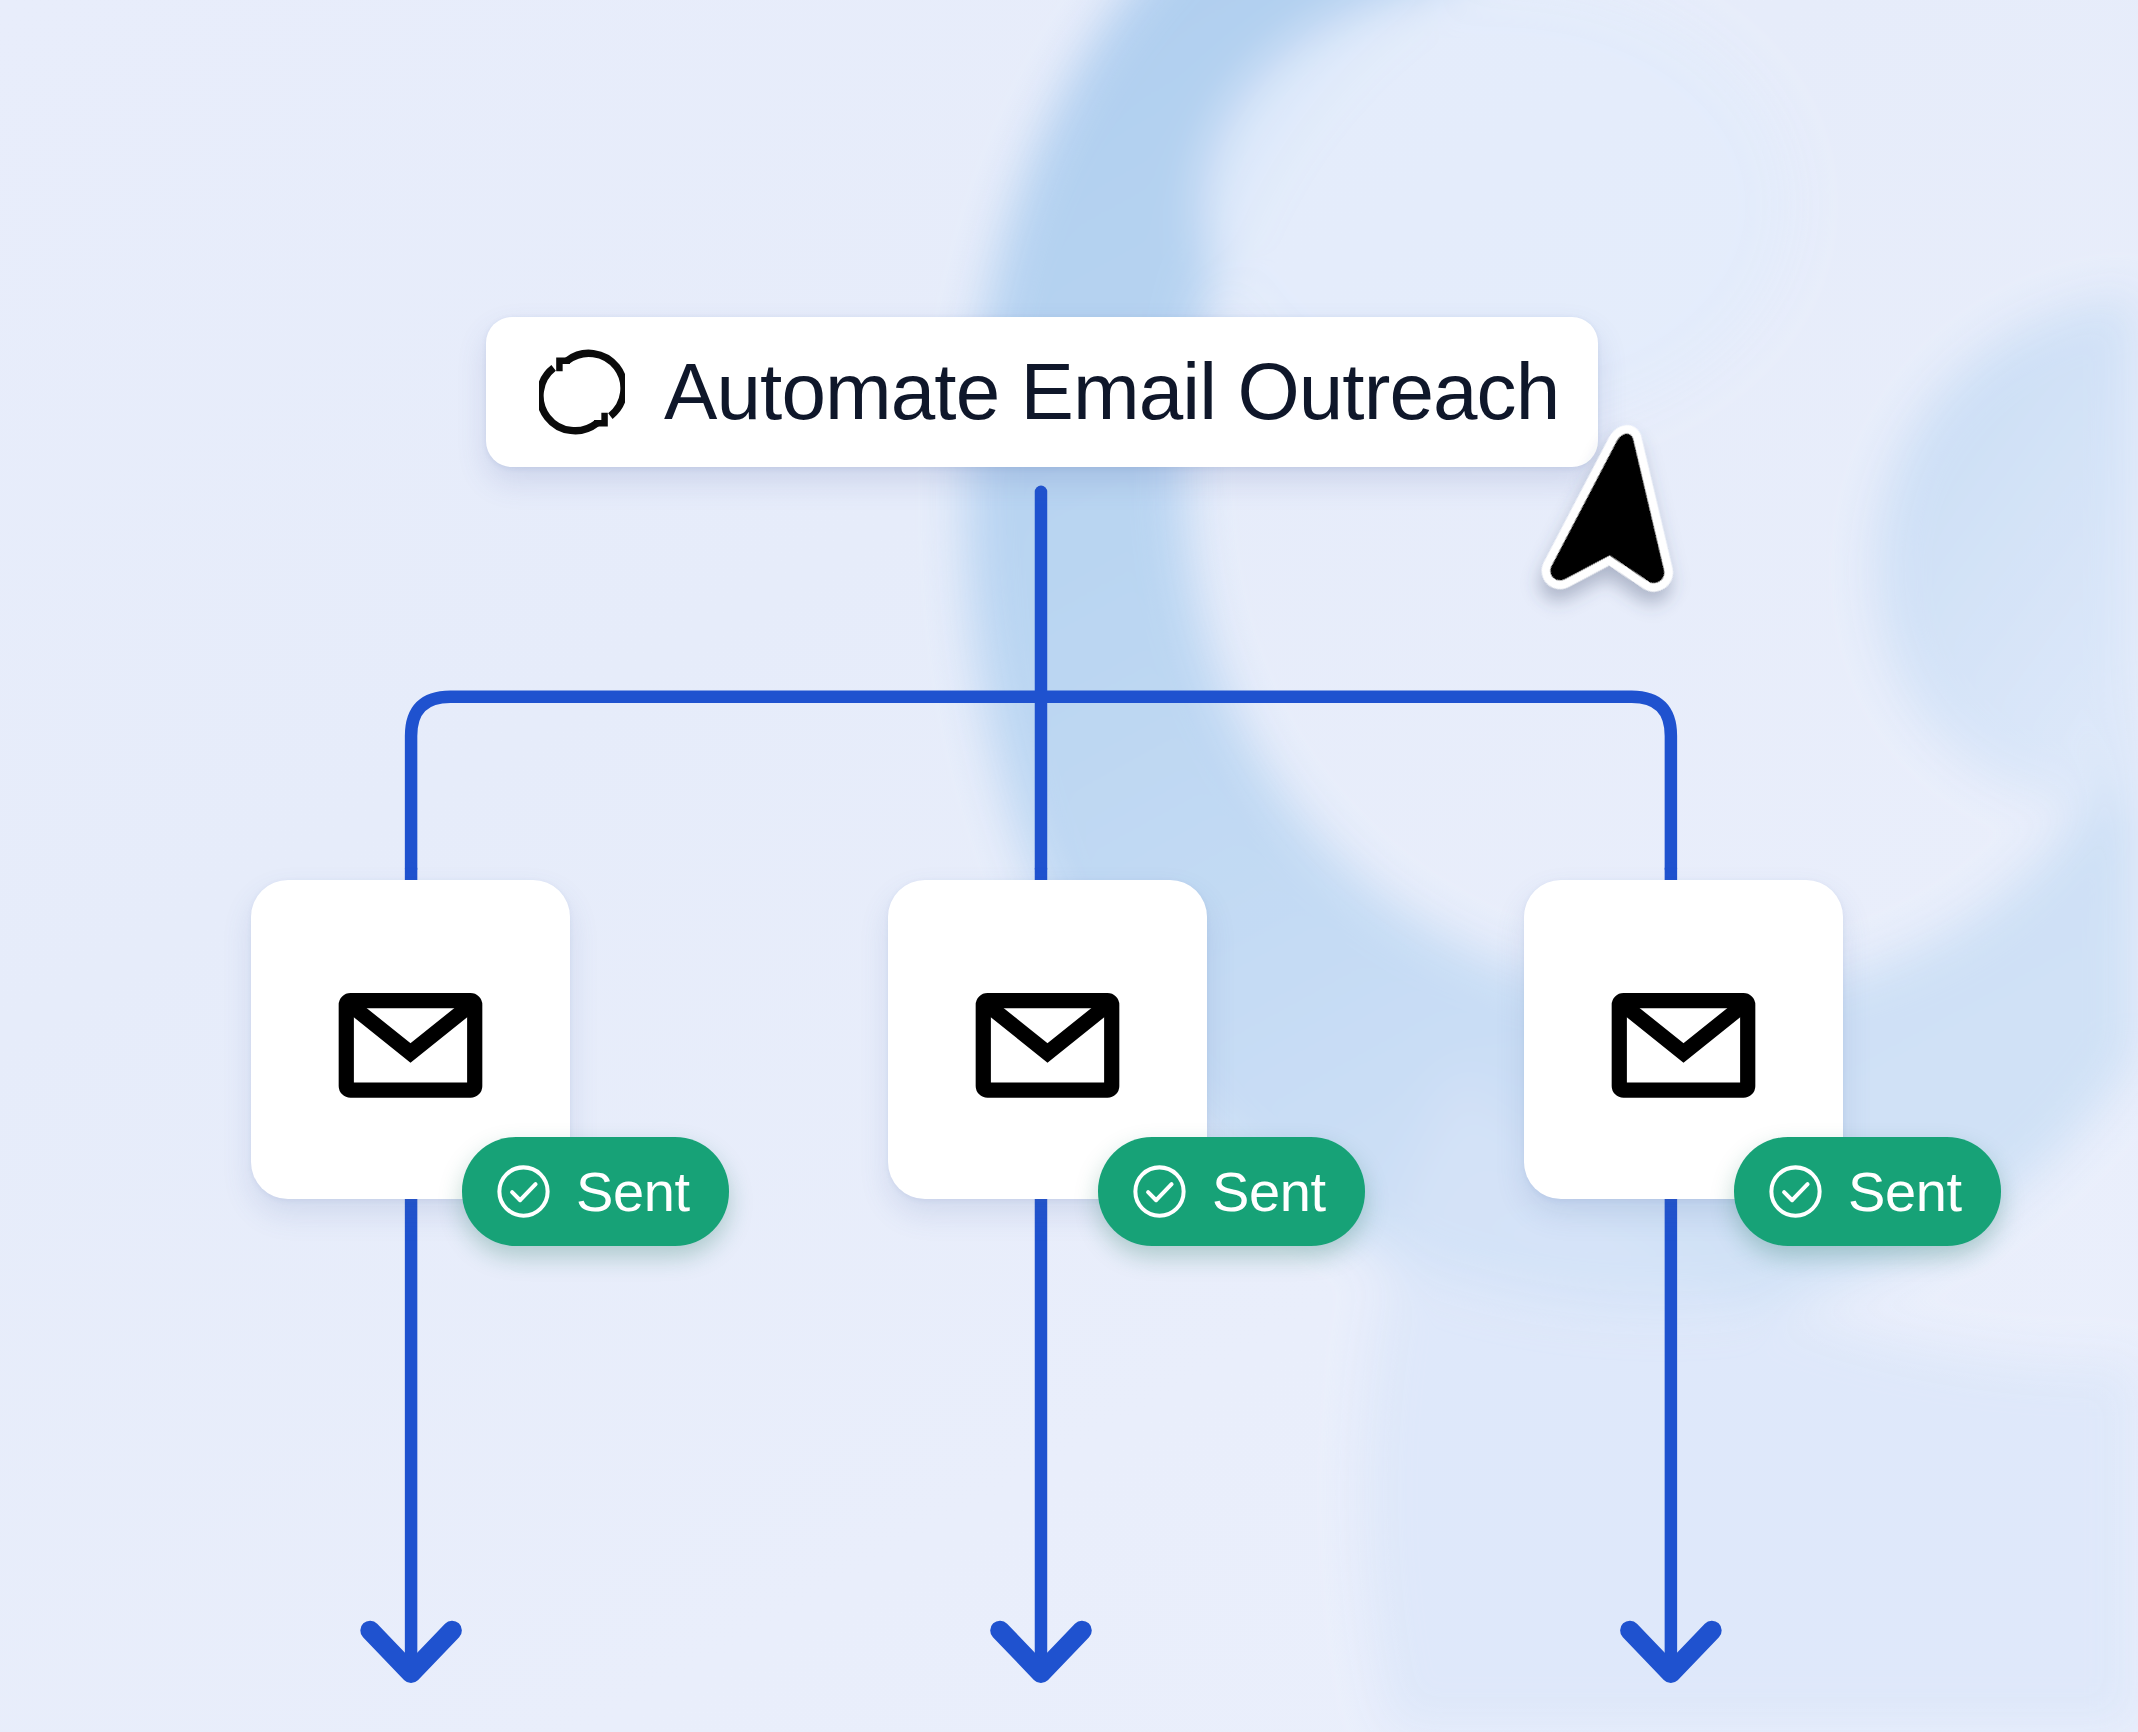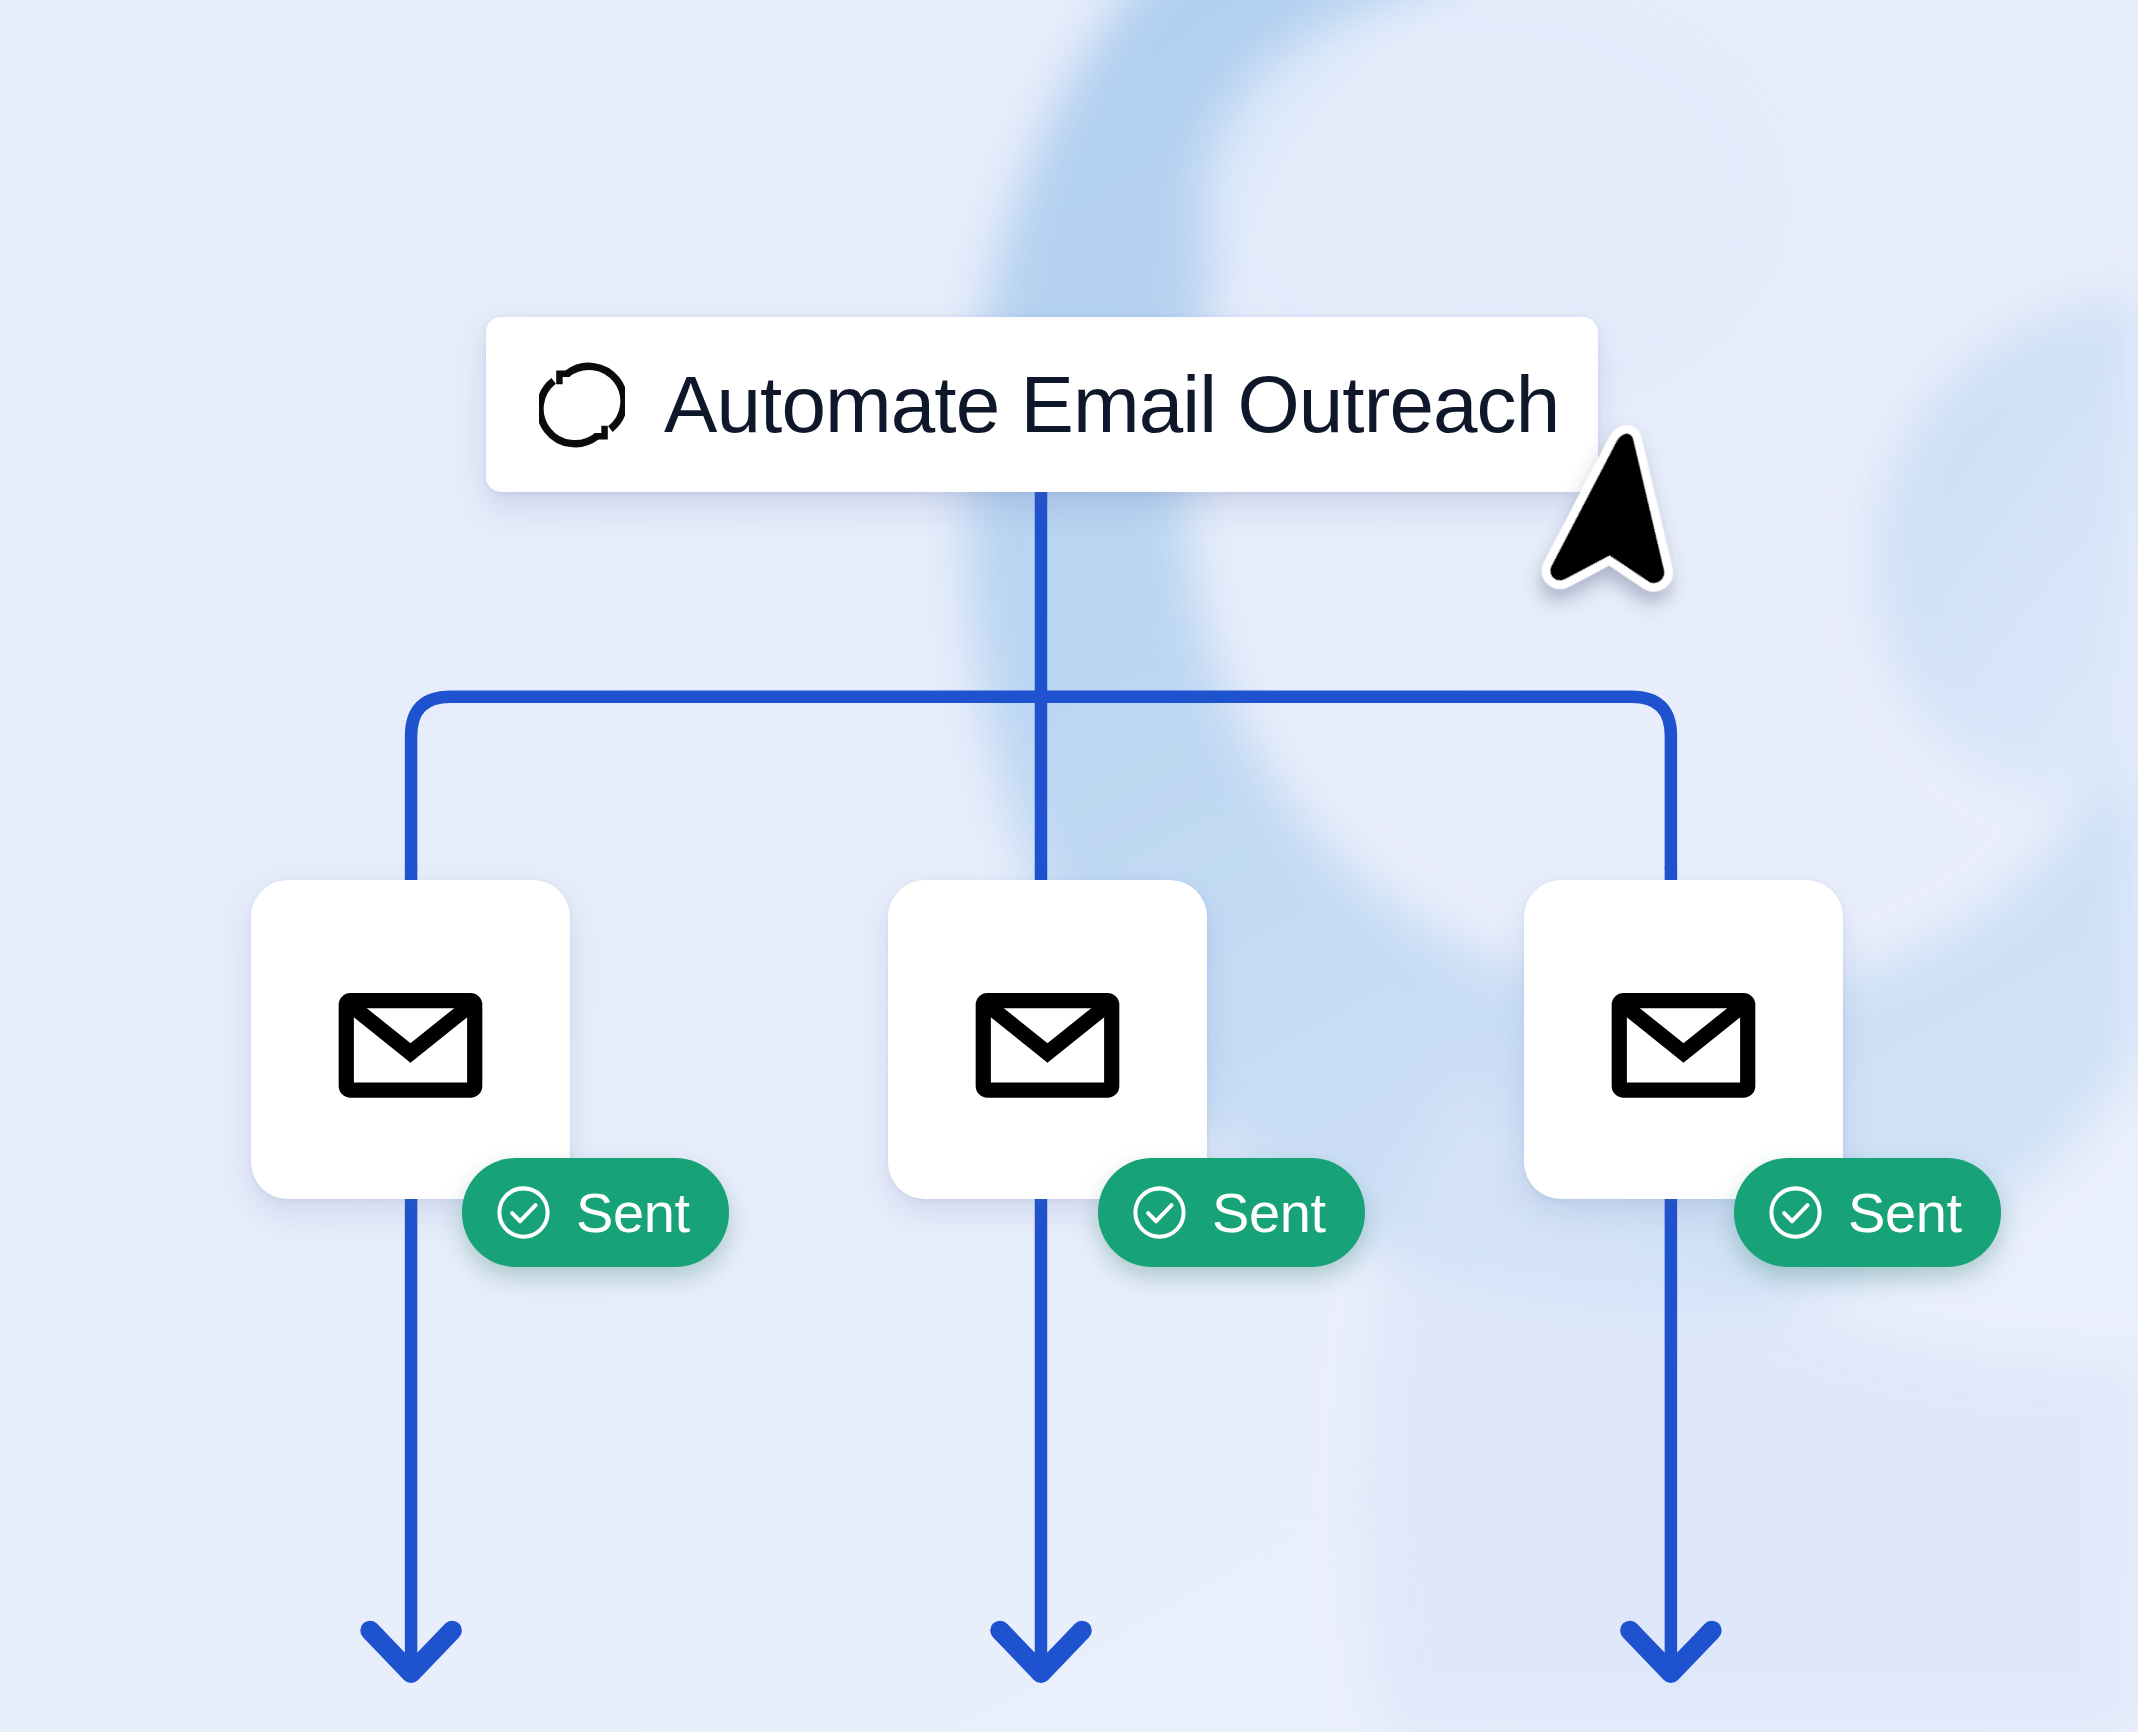--- a/index.html
+++ b/index.html
@@ -32,23 +32,23 @@
     inset: 0;
     pointer-events: none;
   }
 
   
   .title-card {
     position: absolute;
     left: 486px;
     top: 317px;
     width: 1112px;
-    height: 175px;
+    height: 150px;
     background: #ffffff;
-    border-radius: 15px;
+    border-radius: 26px;
     box-shadow: 0 14.3px 30px rgba(72,96,160,0.16), 0 1.8px 5.3px rgba(72,96,160,0.10);
     display: flex;
     align-items: center;
     padding-left: 53px;
     box-sizing: border-box;
     z-index: 6;
   }
   .title-card .refresh-icon {
     width: 86px;
     height: 86px;
@@ -93,21 +93,20 @@
     height: 109px;
     border-radius: 54px;
     background: #17a277;
     color: #ffffff;
     display: flex;
     align-items: center;
     padding: 0 39px 0 32px;
     box-sizing: border-box;
     box-shadow: 0 10.7px 23px rgba(23,110,85,0.28);
     z-index: 8;
-    margin-top: 21px;
   }
   .sent-badge.b1 { left: 462px;  top: 1137px; }
   .sent-badge.b2 { left: 1098px; top: 1137px; }
   .sent-badge.b3 { left: 1734px; top: 1137px; }
   .sent-badge .check-icon {
     width: 59px;
     height: 59px;
     flex: 0 0 auto;
     margin-right: 23px;
     display: block;

